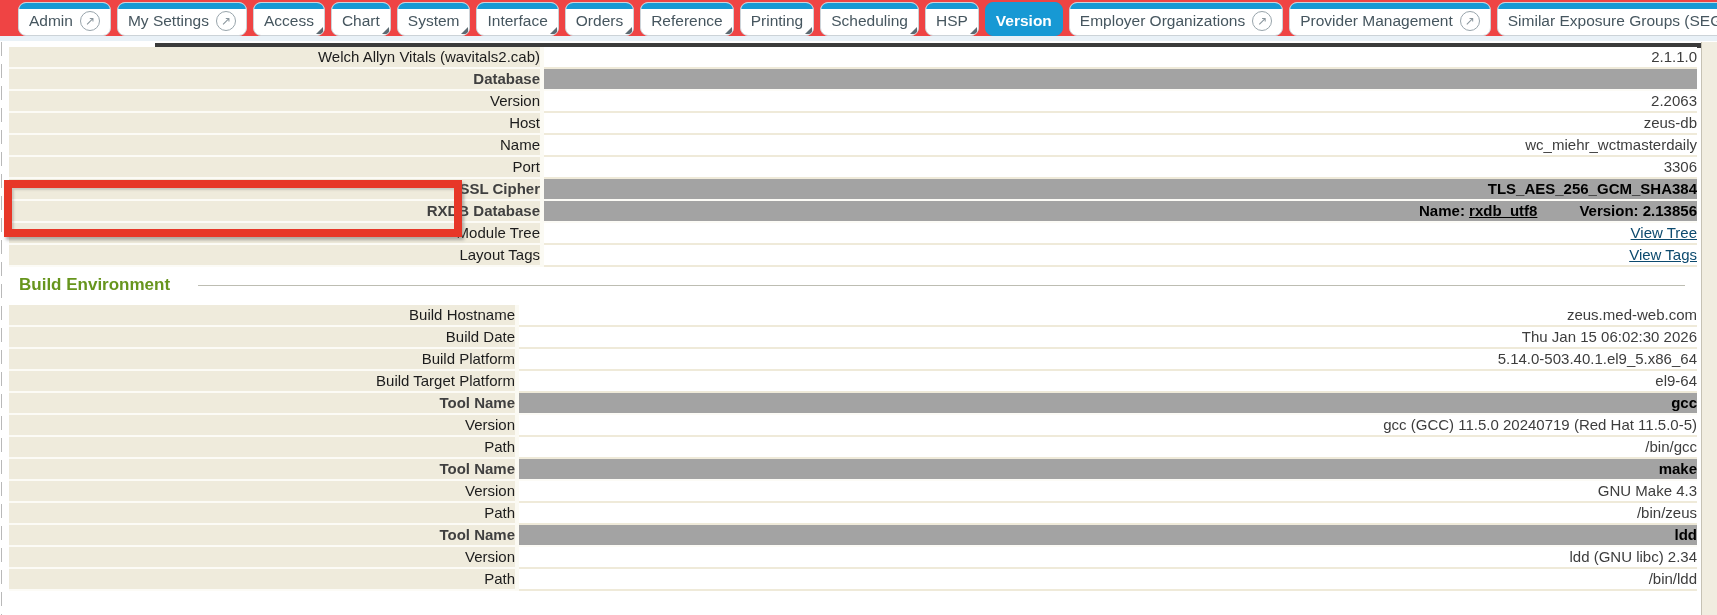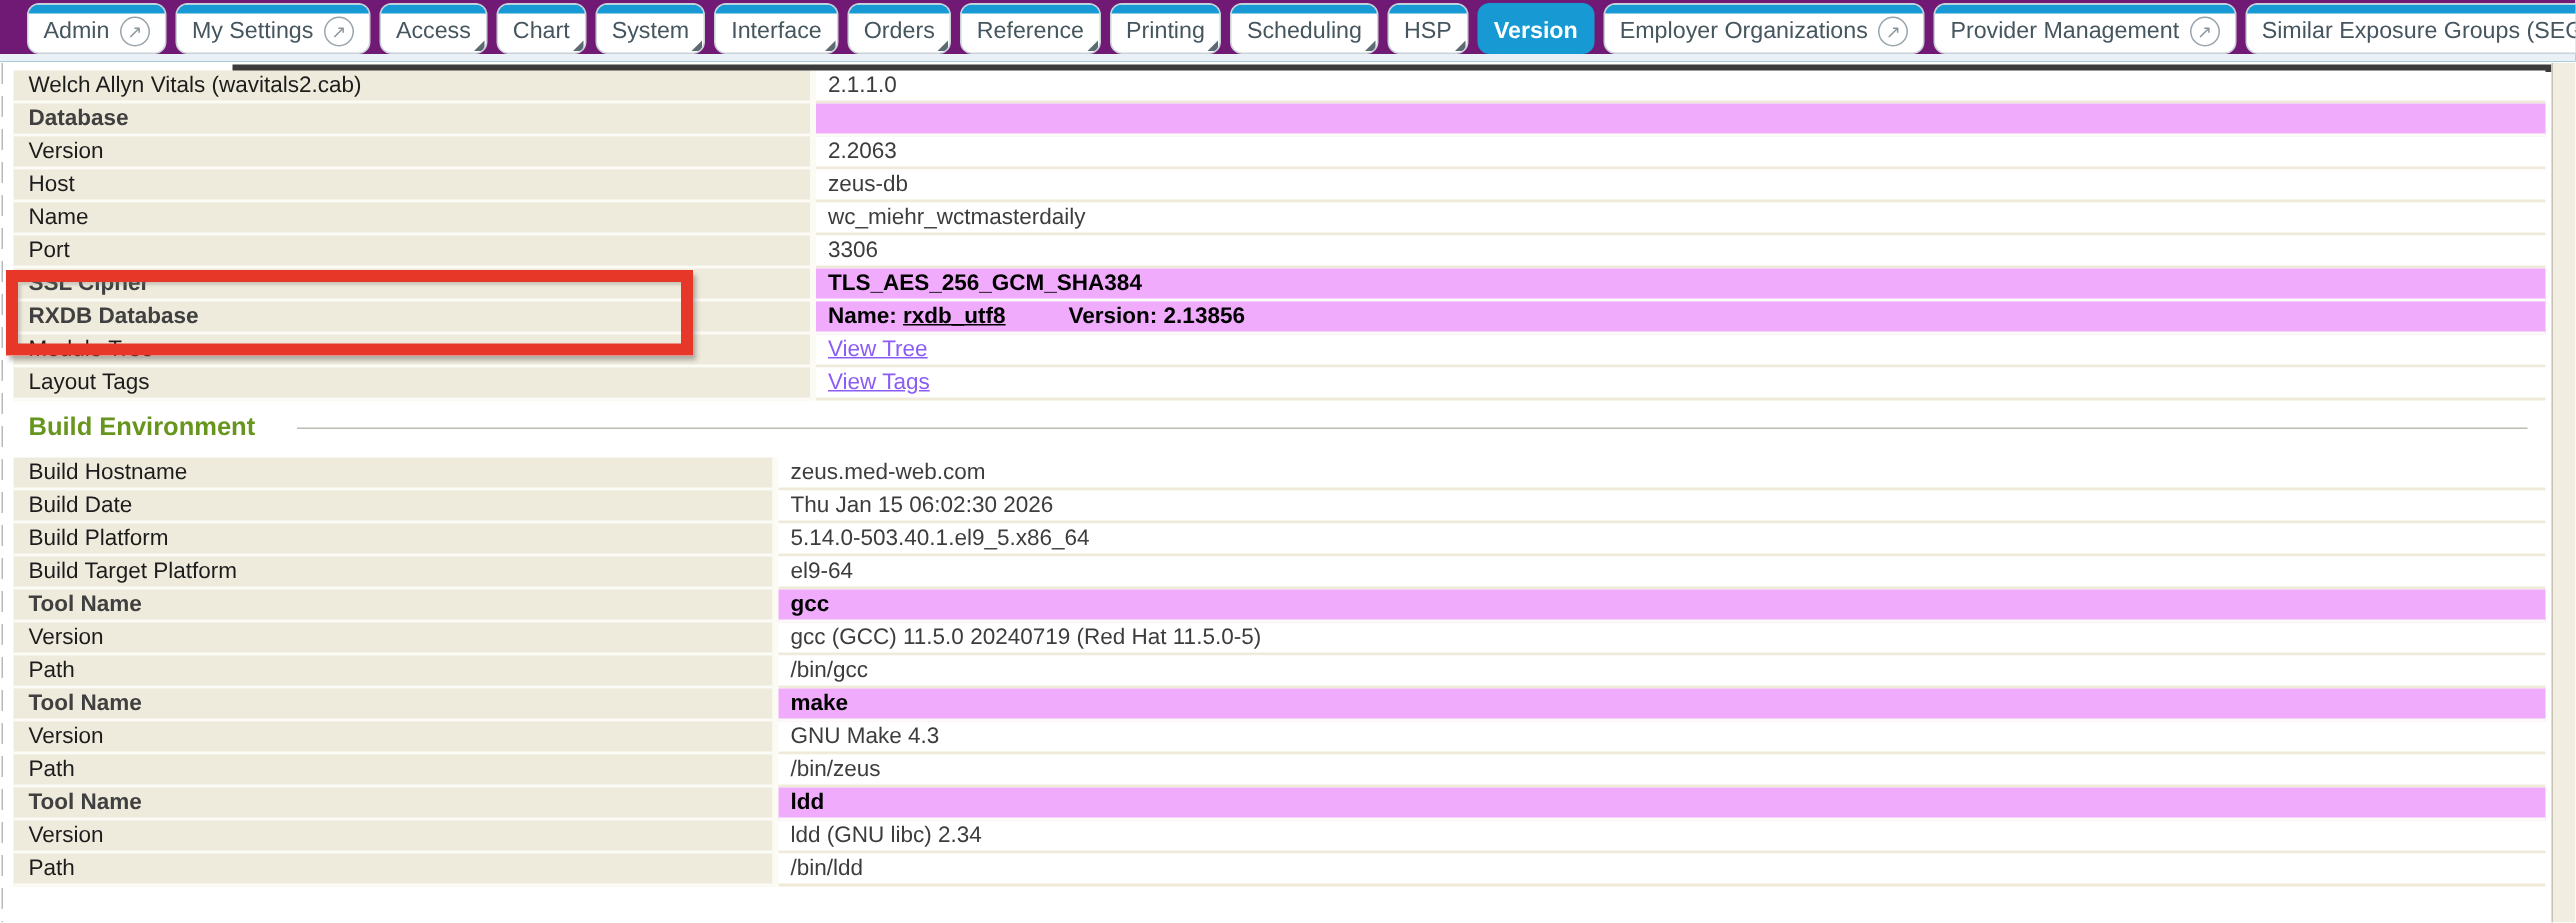--- a/index.html
+++ b/index.html
@@ -2,21 +2,21 @@
 <html><head>
 <meta charset="utf-8">
 <style>
   html,body{margin:0;padding:0;}
   body{
     width:1717px;height:615px;overflow:hidden;position:relative;
     background:#ffffff;font-family:"Liberation Sans", sans-serif;
     -webkit-font-smoothing:antialiased;
   }
   
-  .tabbar{position:absolute;left:0;top:0;width:1717px;height:41px;background:#701a75;border-bottom:5px solid #14b8a6;box-sizing:border-box;}
+  .tabbar{position:absolute;left:0;top:0;width:1717px;height:41px;background:#ef4444;border-bottom:5px solid #14b8a6;box-sizing:border-box;}
   .paleband{position:absolute;left:0;top:36px;width:100%;height:5px;background:#e9f1f7;}
   .tabs{position:absolute;left:18px;top:2px;height:34px;display:flex;gap:6px;align-items:stretch;}
   .tab{
     position:relative;box-sizing:border-box;flex:0 0 auto;
     display:flex;align-items:center;justify-content:center;gap:7px;
     background:#fff;border:1px solid #ccd3d8;border-radius:8px;overflow:hidden;
     padding:4px 10px 0 10px;font-size:15.5px;color:#46565f;white-space:nowrap;cursor:pointer;
   }
   .tab::before{content:"";position:absolute;top:0;left:0;right:0;height:6px;background:#1799d4;}
   .tab.active{background:#1799d4;color:#fff;font-weight:bold;border-color:#1799d4;}
@@ -30,36 +30,36 @@
     border-left:7px solid transparent;border-bottom:7px solid #5c6a72;}
   
   .darkbar{position:absolute;left:155px;top:43px;width:1546px;height:5px;background:#3b3b3b;}
   .left-edge{position:absolute;left:1px;top:42px;bottom:0;width:1px;
     background:repeating-linear-gradient(to bottom,#b9b9b9 0 14px,rgba(0,0,0,0) 14px 22px);}
   .right-margin{position:absolute;left:1701px;top:42px;right:0;bottom:0;background:#f1ede0;border-left:1px solid #c6c2b4;box-sizing:border-box;}
   
   .datatable{position:absolute;left:9px;width:1688px;}
   #top-table{top:47px;}
   #build-table{top:305px;}
-  .row{display:flex;height:22px;box-sizing:border-box;}
+  .row{display:flex;height:22px;box-sizing:border-box;text-align:right;}
   .lbl{
     box-sizing:border-box;background:#efebdc;border-bottom:2px solid #fcfbf6;
     padding-left:10px;font-size:15px;line-height:20px;color:#1c1c1c;
     white-space:nowrap;overflow:hidden;flex:0 0 auto;
   }
   #top-table .lbl{width:531px;}
   #build-table .lbl{width:506px;}
   .gapcell{width:4px;background:#fbfaf3;flex:0 0 auto;}
   .val{
     flex:1;box-sizing:border-box;background:#fff;border-bottom:2px solid #efead9;
     padding-left:8px;font-size:15px;line-height:20px;color:#3d3d3d;white-space:nowrap;overflow:hidden;
   }
   .row.section .lbl{font-weight:bold;color:#404040;}
-  .row.section .val{background:#f0abfc;border-bottom-color:#fcfbf6;font-weight:bold;color:#000;}
-  .val a{color:#8b5cf6;text-decoration:underline;cursor:pointer;}
+  .row.section .val{background:#a3a3a3;border-bottom-color:#fcfbf6;font-weight:bold;color:#000;}
+  .val a{color:#0c4a6e;text-decoration:underline;cursor:pointer;}
   .val a.rxlink{color:#000;font-weight:bold;}
   .rx-part{font-weight:bold;color:#000;}
   .rx-space{display:inline-block;width:42px;}
   
   .build-header{position:absolute;left:11px;top:272px;width:1686px;height:26px;display:flex;align-items:center;gap:28px;}
   .bh-text{color:#67951d;font-weight:bold;font-size:17px;padding-left:8px;white-space:nowrap;}
   .bh-line{flex:1;height:0;border-top:1px solid #bdbdb2;margin-right:12px;}
   
   .red-rect{
     position:absolute;left:4px;top:180px;width:458px;height:57px;box-sizing:border-box;

